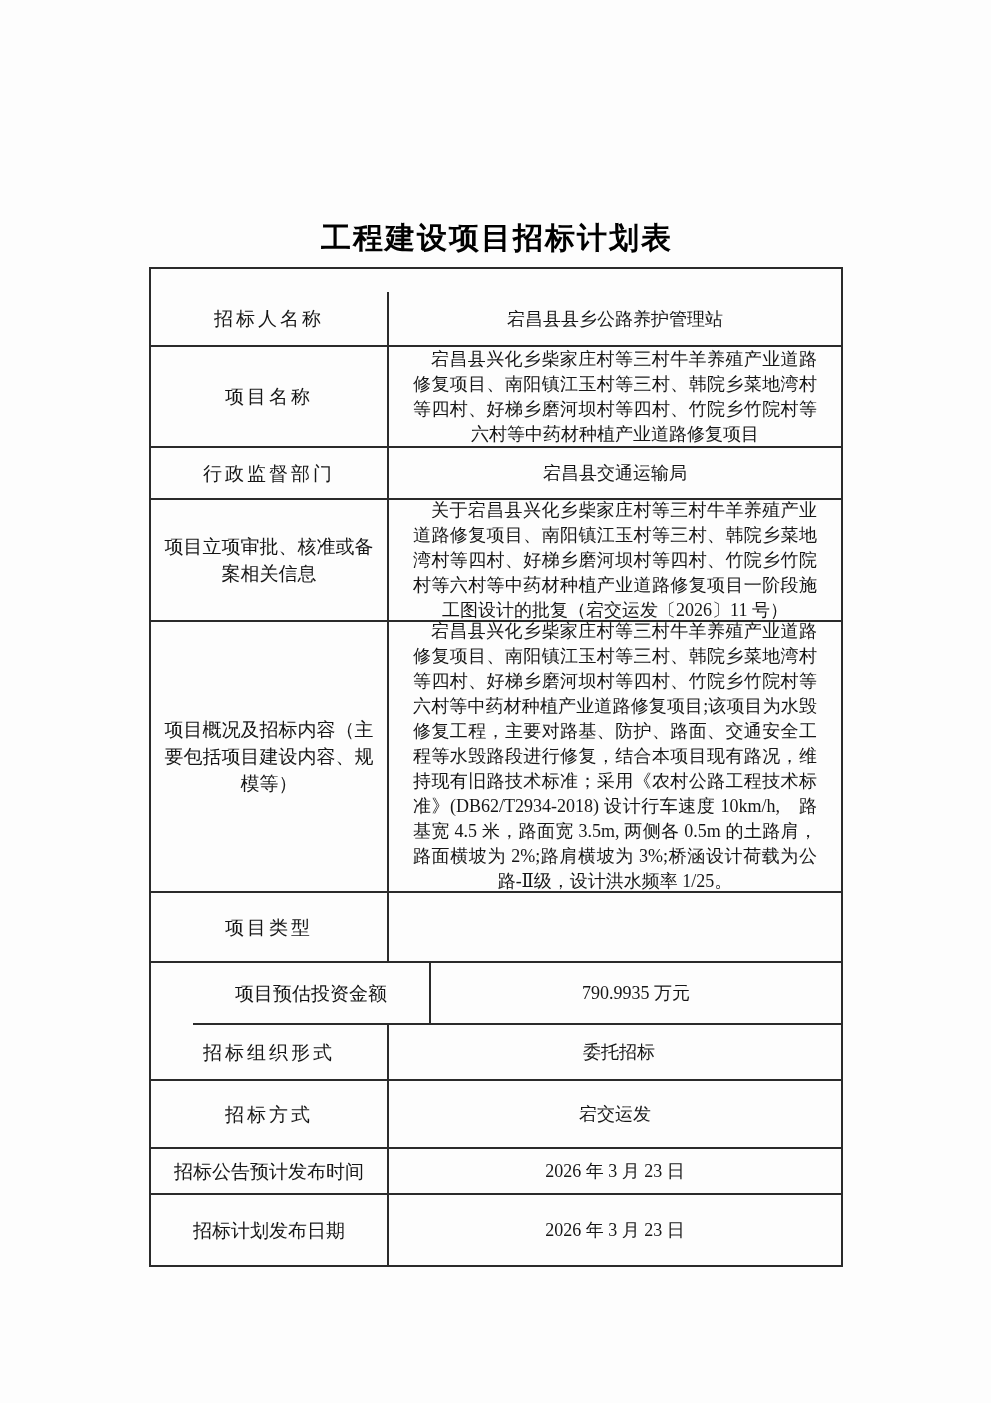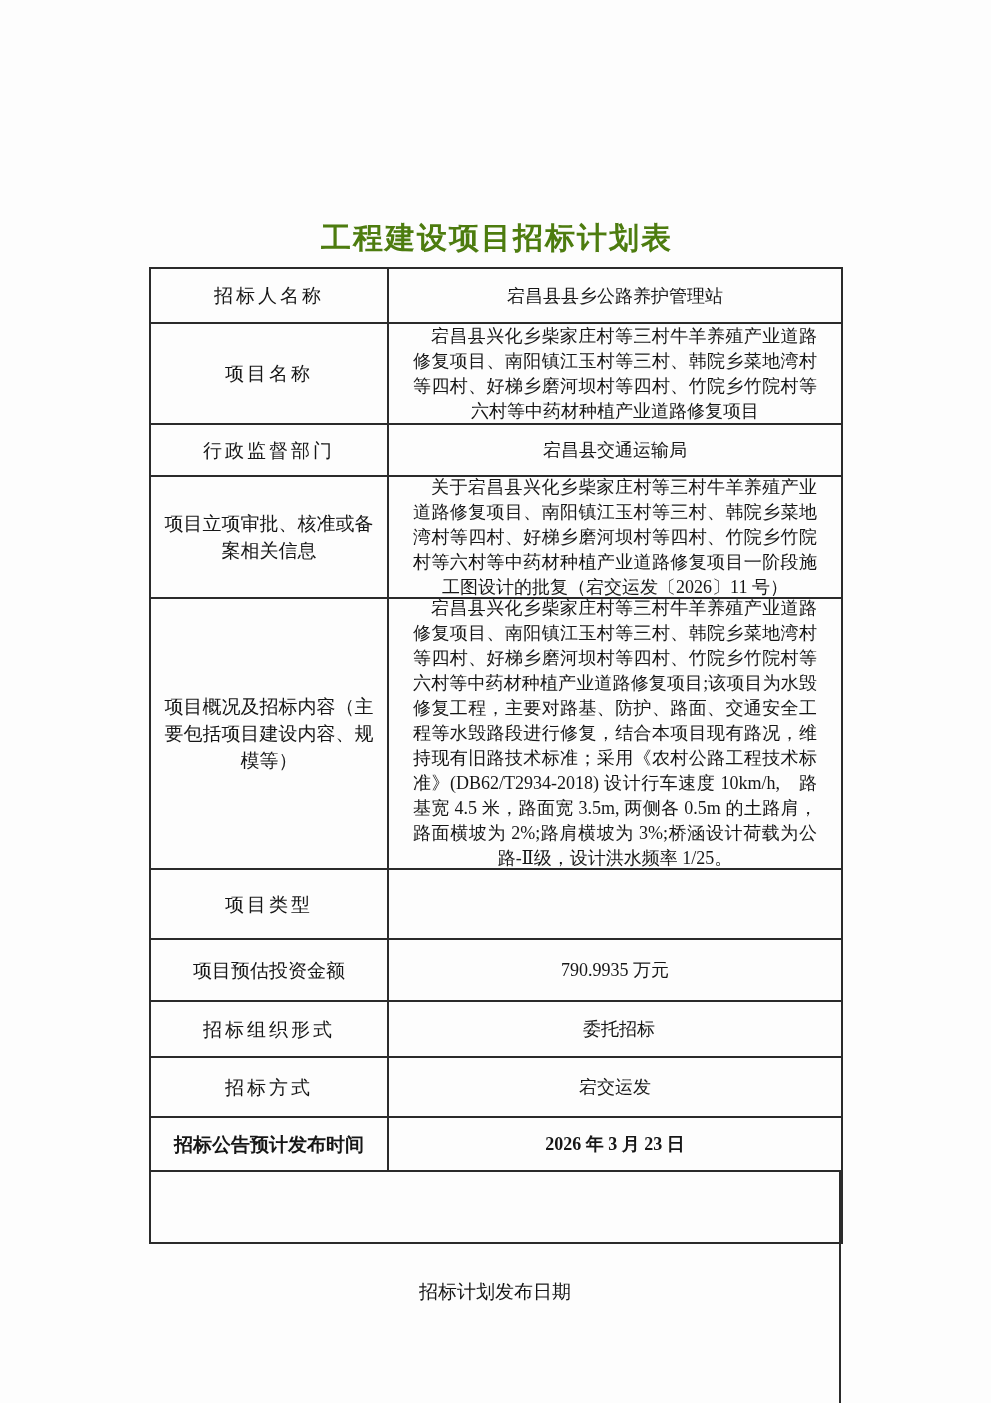--- a/index.html
+++ b/index.html
@@ -19,37 +19,37 @@
   .doc-title {
     position: absolute;
     left: 150px;
     top: 218px;
     width: 694px;
     margin: 0;
     text-align: center;
     font-size: 30px;
     font-weight: 700;
     letter-spacing: 2px;
-    color: #4d7c0f;
+    color: #000000;
   }
   .btable {
     position: absolute;
     left: 149px;
     top: 267px;
     width: 694px;
     border: 2px solid #2b2b2b;
     box-sizing: border-box;
     background: #fdfdfd;
   }
   .trow {
     display: flex;
     border-bottom: 2px solid #2b2b2b;
     box-sizing: border-box;
   }
-  .trow:last-child { border-bottom: none; flex-direction: column; }
+  .trow:last-child { border-bottom: none; }
   .cell {
     display: flex;
     flex-direction: column;
     justify-content: center;
     box-sizing: border-box;
   }
   .label {
     flex: 0 0 238px;
     border-right: 2px solid #2b2b2b;
     text-align: center;
@@ -66,30 +66,30 @@
     padding: 3px 20px;
   }
   .long .value {
     text-align: justify;
     text-align-last: center;
     text-indent: 1em;
     line-height: 25px;
     padding: 2px 24px;
   }
   
-  .r1  { height: 55px; }
+  .r1  { height: 55px; margin-top: 23px; }
   .r2  { height: 101px; }
   .r3  { height: 52px; }
   .r4  { height: 122px; }
   .r5  { height: 271px; }
   .r6  { height: 70px; gap: 12px; }
-  .r7  { height: 62px; }
+  .r7  { height: 62px; margin-left: 42px; }
   .r8  { height: 56px; gap: 8px; }
-  .r9  { height: 60px; }
-  .r10 { height: 54px; font-weight: bold; }
+  .r9  { height: 68px; }
+  .r10 { height: 46px; }
   .r11 { height: 70px; }
 </style>
 </head>
 <body>
 
 <div class="page">
 
   <h1 class="doc-title">工程建设项目招标计划表</h1>
 
   <div class="btable">

